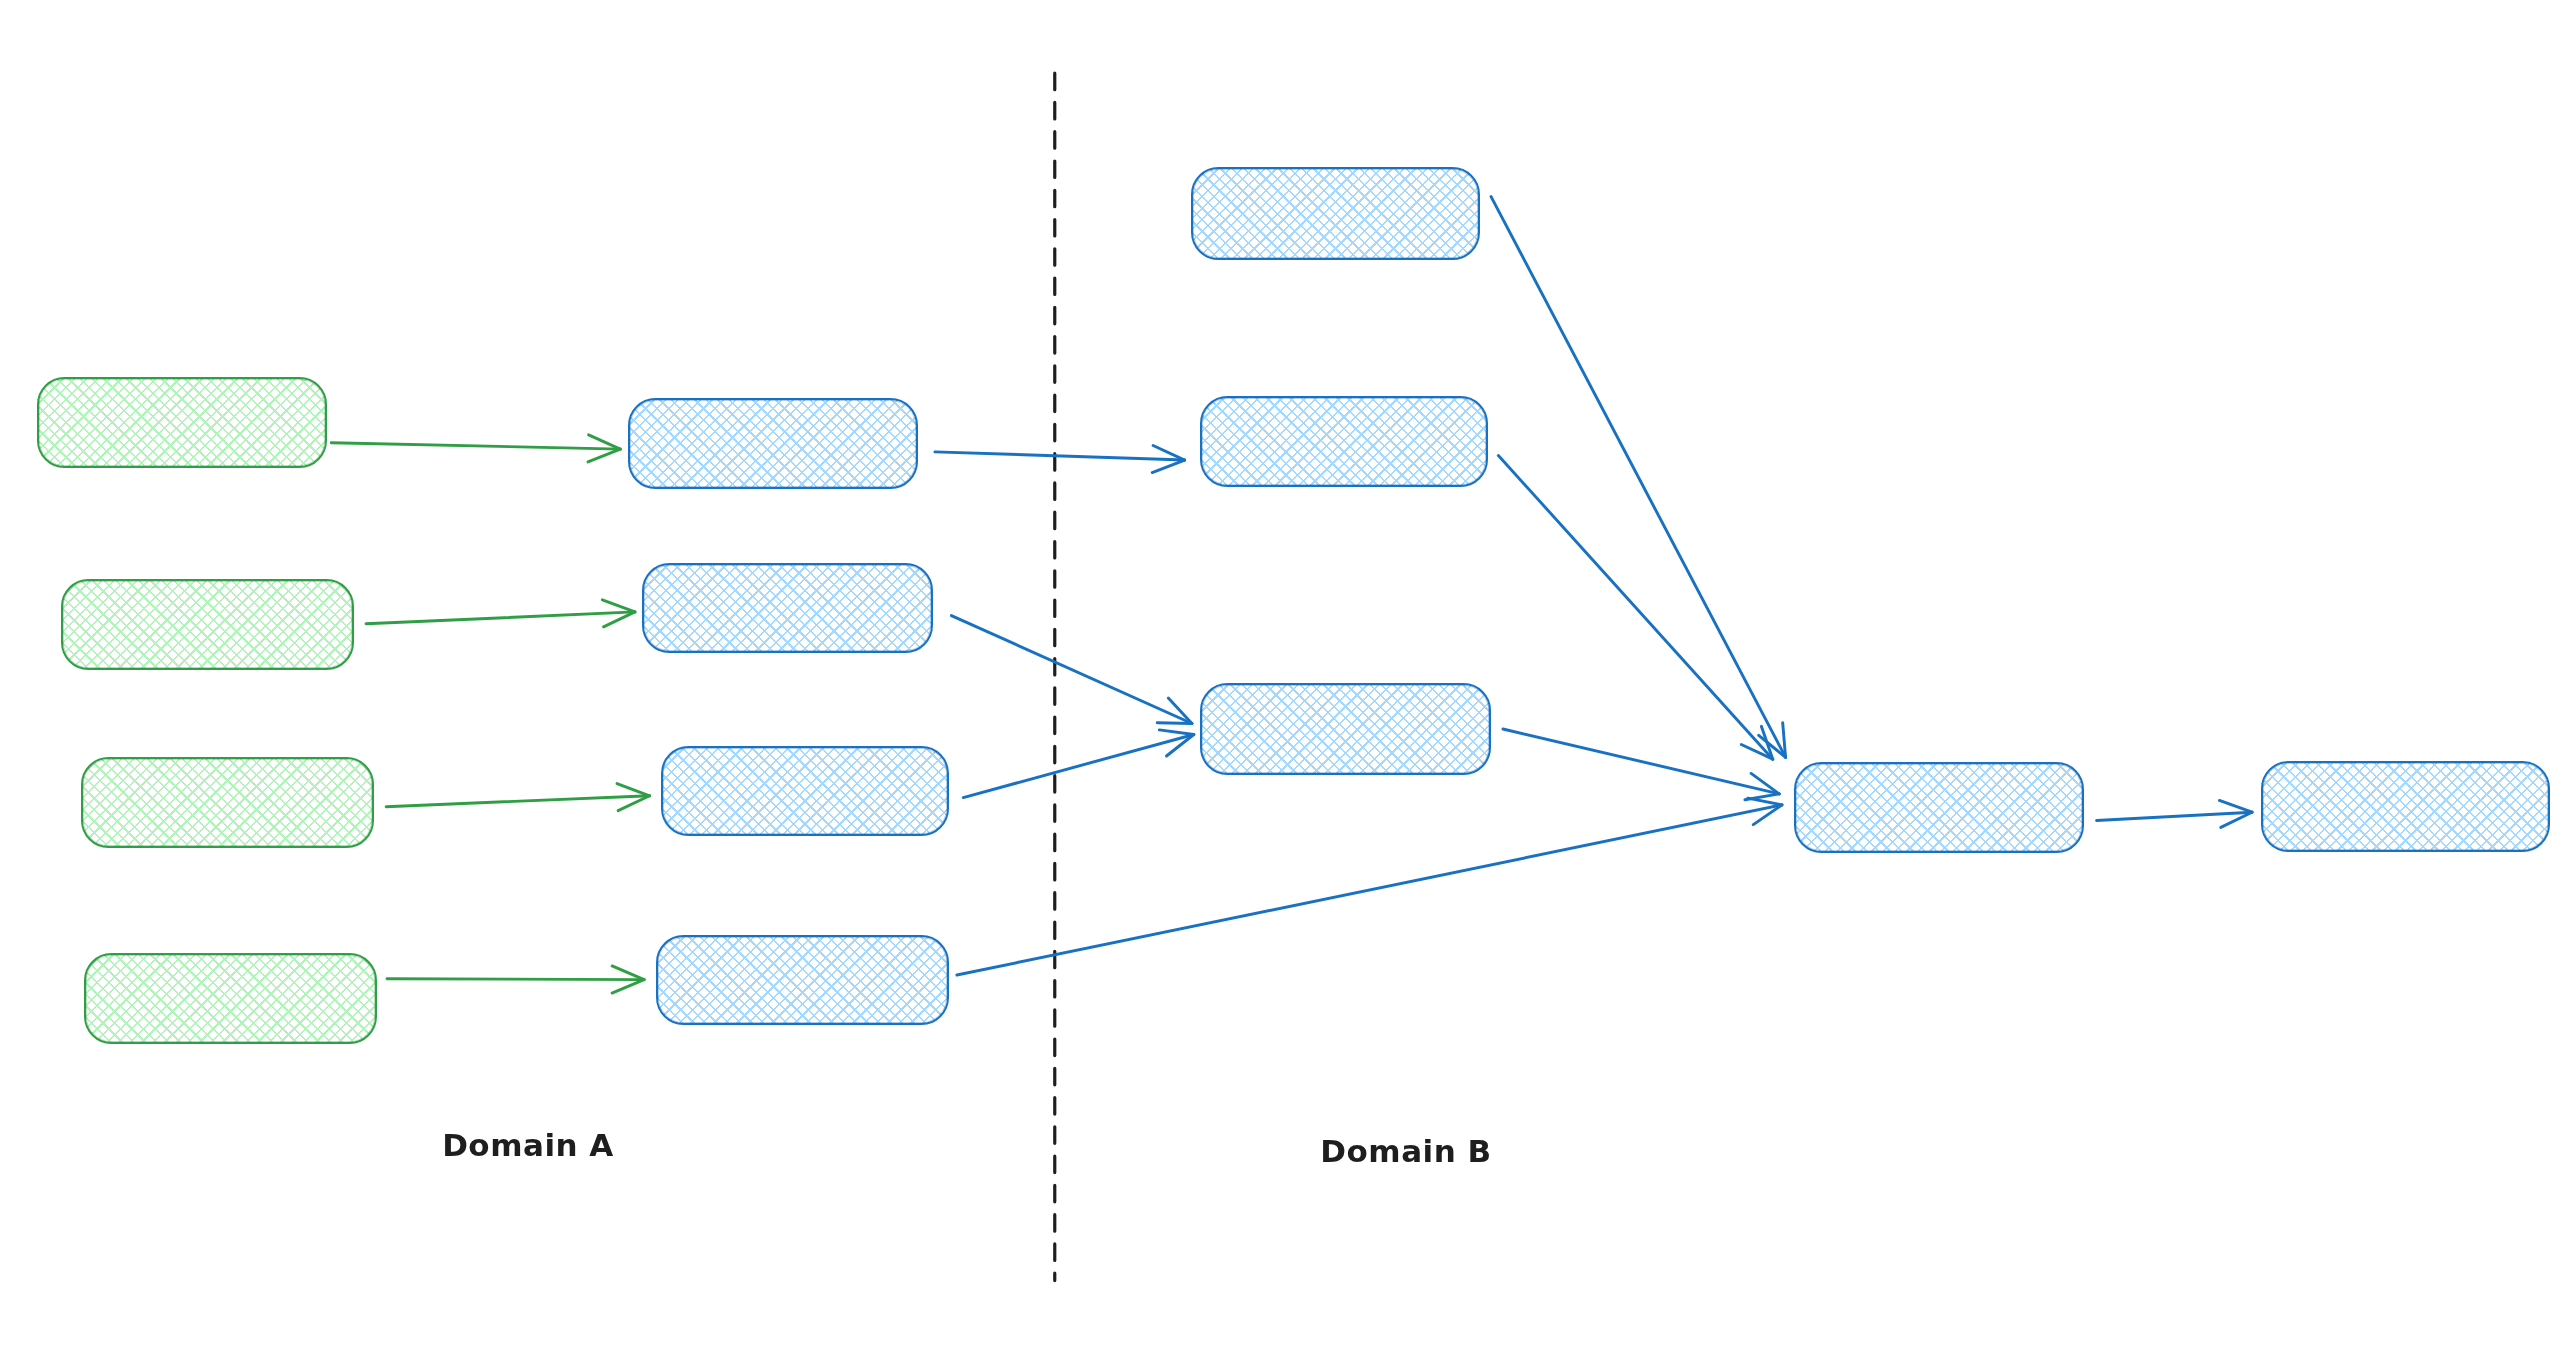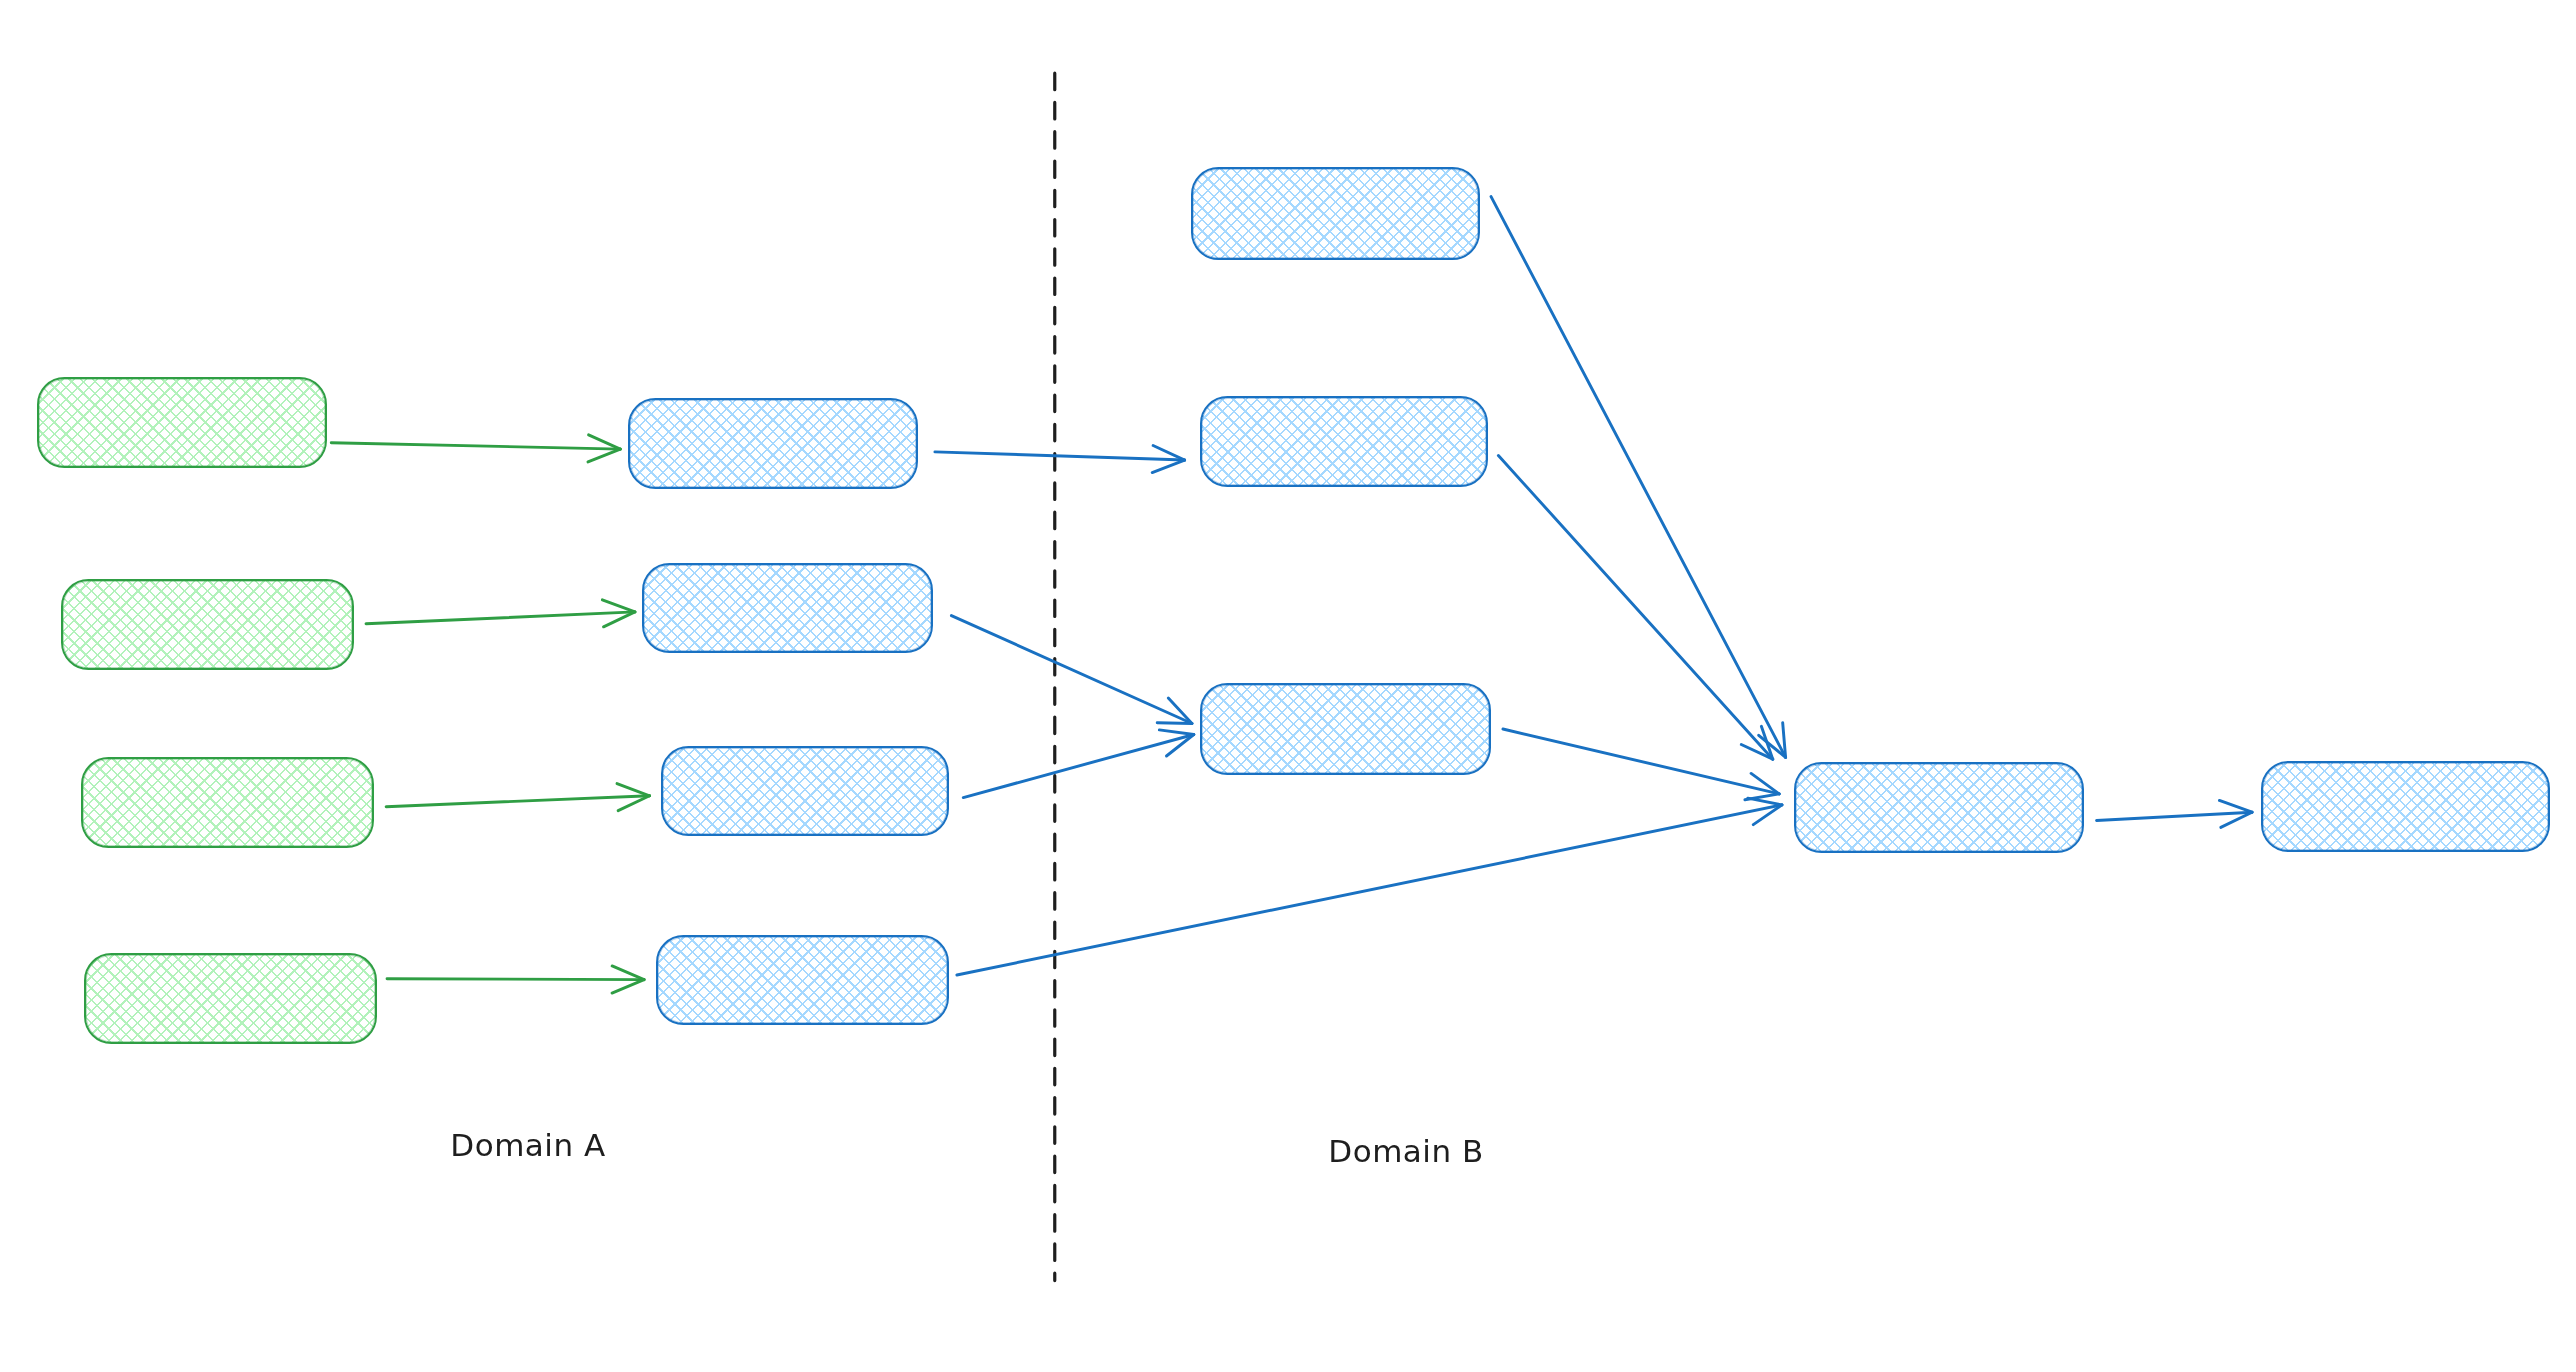--- a/index.html
+++ b/index.html
@@ -33,21 +33,21 @@
   }
   #overlay {
     position: absolute; left: 0; top: 0;
     width: 2576px; height: 1372px;
     pointer-events: none;
   }
   .label {
     position: absolute;
     transform: translate(-50%, -50%);
     font-size: 31px;
-    font-weight: normal;
+    font-weight: bold;
     letter-spacing: 0.5px;
     color: #1e1e1e;
     white-space: nowrap;
   }
 </style>
 </head>
 <body style="background: rgb(255, 255, 255);">
 
 <div id="canvas" style="width: 2576px; height: 1372px;">
   <div id="nodes">

